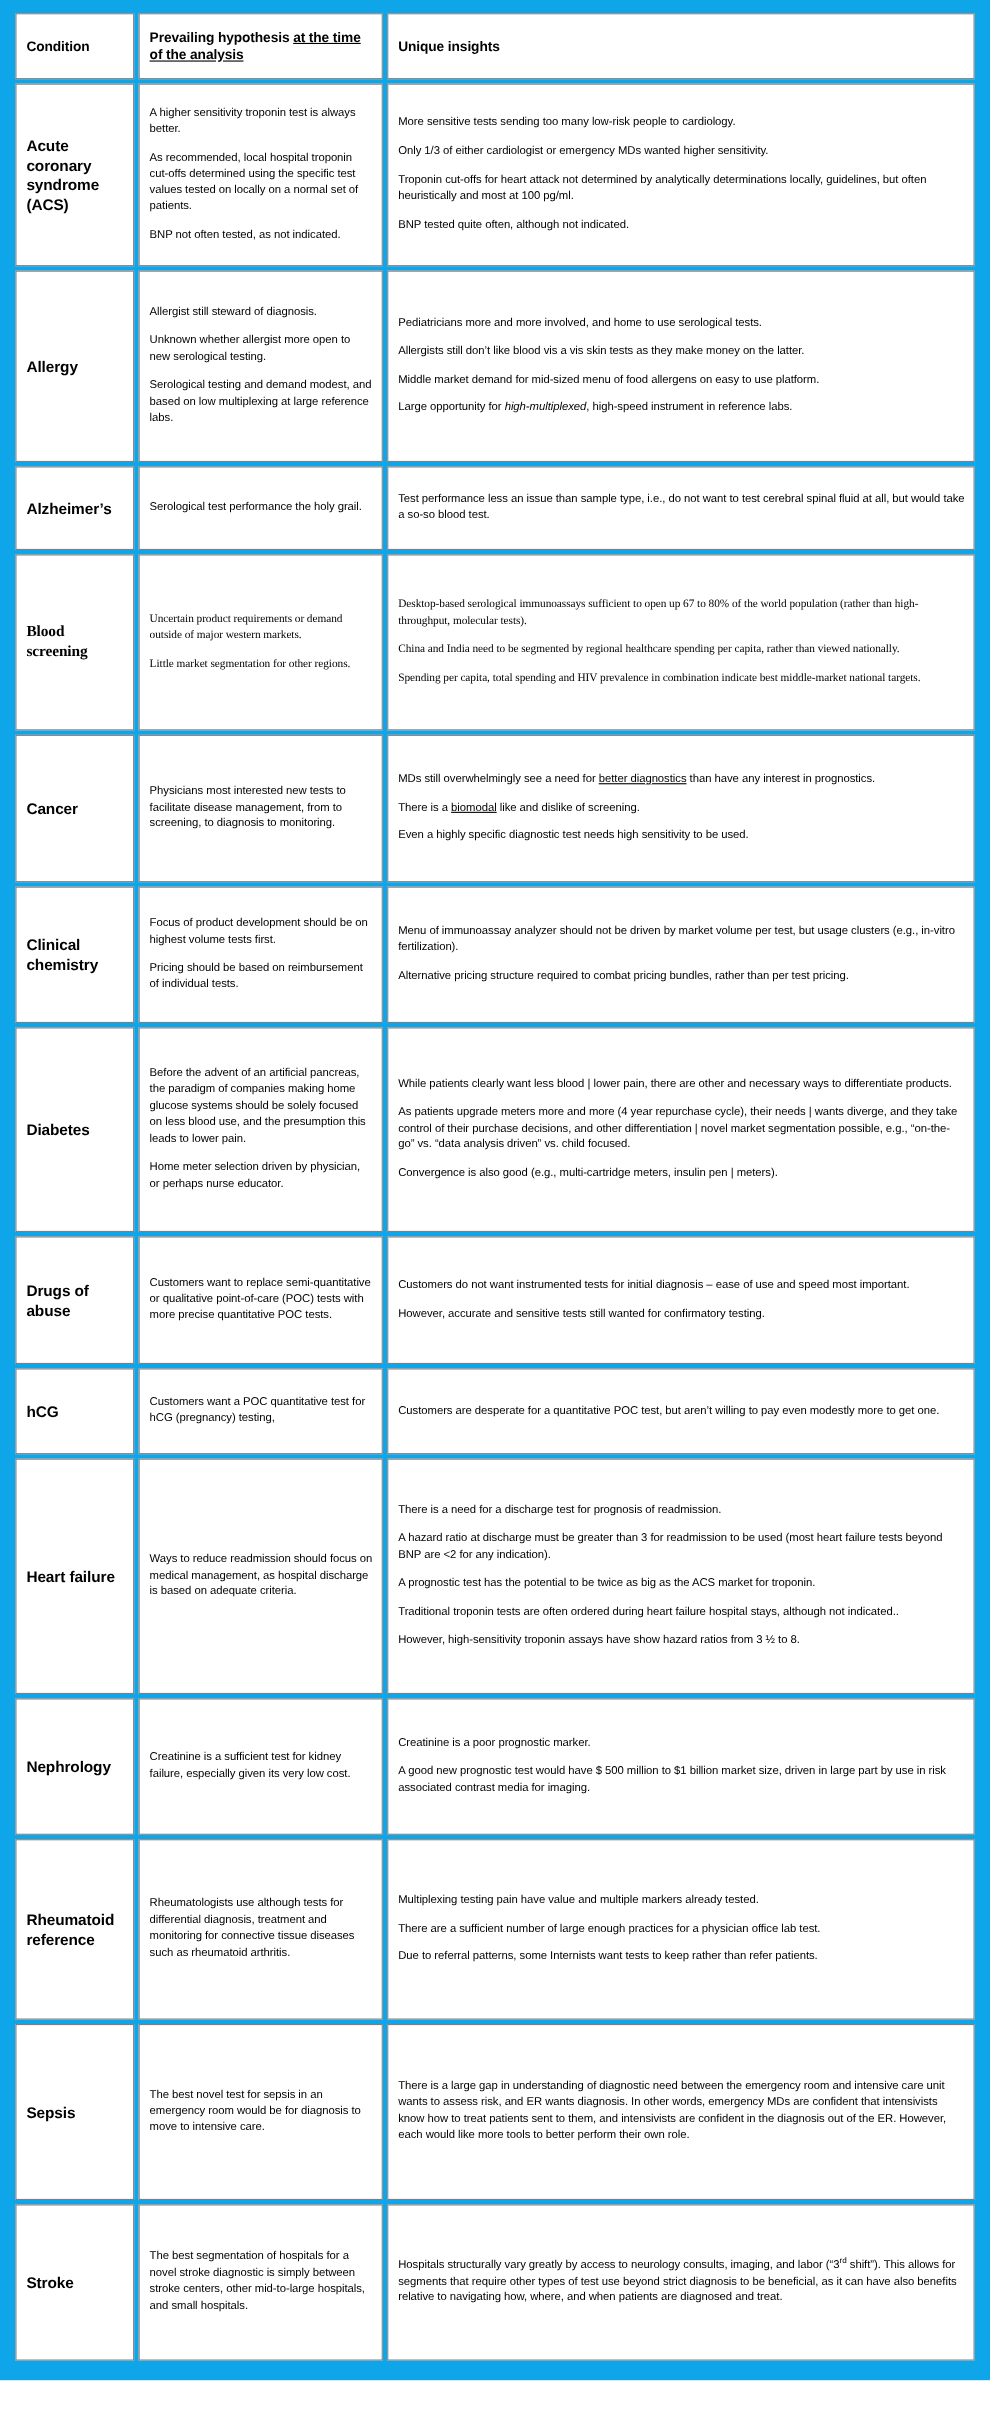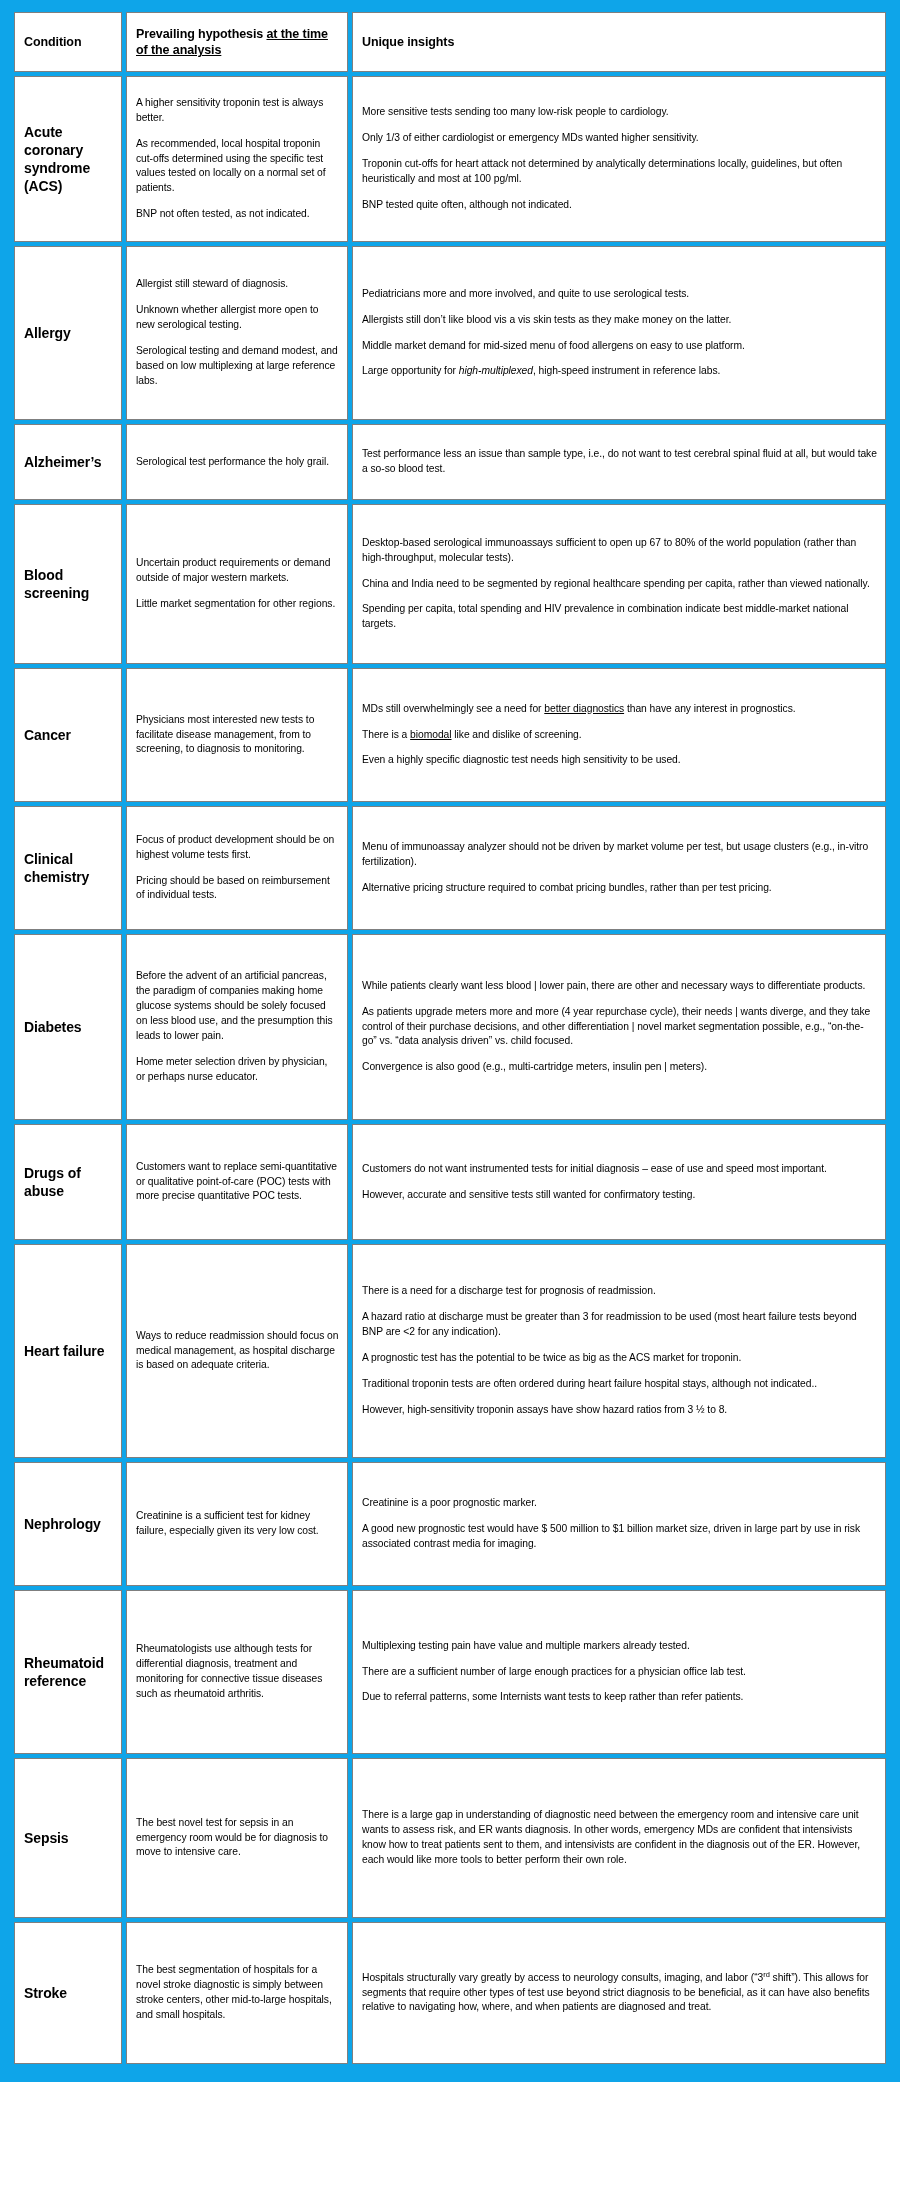--- a/index.html
+++ b/index.html
@@ -71,21 +71,21 @@
   }
   .para:last-child { margin-bottom: 0; }
   .para em { font-style: italic; }
   .para .u { text-decoration: underline; }
   .para sup { font-size: 0.72em; vertical-align: super; line-height: 0; }
 
   
   tr.r-acs td   { height: 150px; }
   tr.r-allergy td { height: 158px; }
   tr.r-alz td   { height: 60px; }
-  tr.r-blood td { height: 144px; }
+  tr.r-blood td { height: 144px; font-family: Liberation Serif, serif; }
   tr.r-cancer td { height: 118px; }
   tr.r-cchem td { height: 108px; }
   tr.r-diab td  { height: 170px; }
   tr.r-doa td   { height: 100px; }
   tr.r-hcg td   { height: 62px; }
   tr.r-hf td    { height: 198px; }
   tr.r-neph td  { height: 108px; }
   tr.r-ra td    { height: 148px; }
   tr.r-sepsis td { height: 144px; }
   tr.r-stroke td { height: 126px; }
@@ -133,21 +133,21 @@
         <tr class="r-allergy">
           <td class="cond">
             <div class="cond-label">Allergy</div>
           </td>
           <td class="body-cell">
             <div class="para">Allergist still steward of diagnosis.</div>
             <div class="para">Unknown whether allergist more open to new serological testing.</div>
             <div class="para">Serological testing and demand modest, and based on low multiplexing at large reference labs.</div>
           </td>
           <td class="body-cell">
-            <div class="para">Pediatricians more and more involved, and quite to use serological tests.</div>
+            <div class="para">Pediatricians more and more involved, and home to use serological tests.</div>
             <div class="para">Allergists still don’t like blood vis a vis skin tests as they make money on the latter.</div>
             <div class="para">Middle market demand for mid-sized menu of food allergens on easy to use platform.</div>
             <div class="para">Large opportunity for <em>high-multiplexed</em>, high-speed instrument in reference labs.</div>
           </td>
         </tr>
         <tr class="r-alz">
           <td class="cond">
             <div class="cond-label">Alzheimer’s</div>
           </td>
           <td class="body-cell">
@@ -214,20 +214,31 @@
         <tr class="r-doa">
           <td class="cond">
             <div class="cond-label">Drugs of abuse</div>
           </td>
           <td class="body-cell">
             <div class="para">Customers want to replace semi-quantitative or qualitative point-of-care (POC) tests with more precise quantitative POC tests.</div>
           </td>
           <td class="body-cell">
             <div class="para">Customers do not want instrumented tests for initial diagnosis – ease of use and speed most important.</div>
             <div class="para">However, accurate and sensitive tests still wanted for confirmatory testing.</div>
+          </td>
+        </tr>
+        <tr class="r-hcg">
+          <td class="cond">
+            <div class="cond-label">hCG</div>
+          </td>
+          <td class="body-cell">
+            <div class="para">Customers want a POC quantitative test for hCG (pregnancy) testing,</div>
+          </td>
+          <td class="body-cell">
+            <div class="para">Customers are desperate for a quantitative POC test, but aren’t willing to pay even modestly more to get one.</div>
           </td>
         </tr>
         <tr class="r-hf">
           <td class="cond">
             <div class="cond-label">Heart failure</div>
           </td>
           <td class="body-cell">
             <div class="para">Ways to reduce readmission should focus on medical management, as hospital discharge is based on adequate criteria.</div>
           </td>
           <td class="body-cell">

